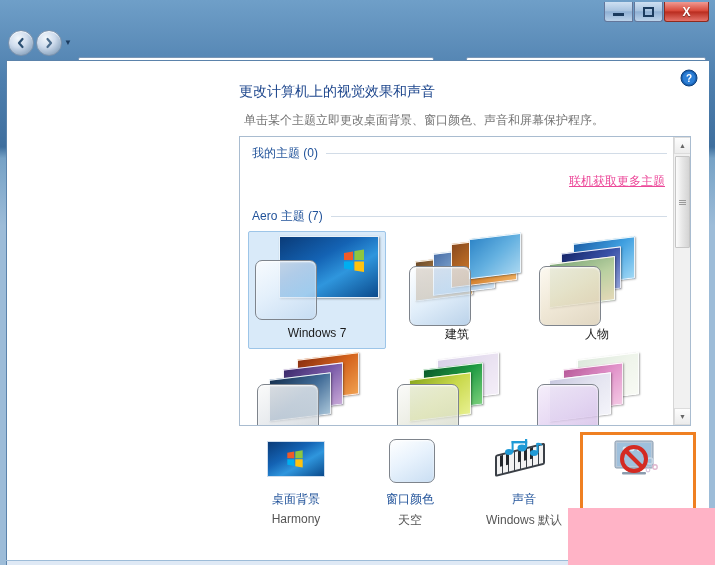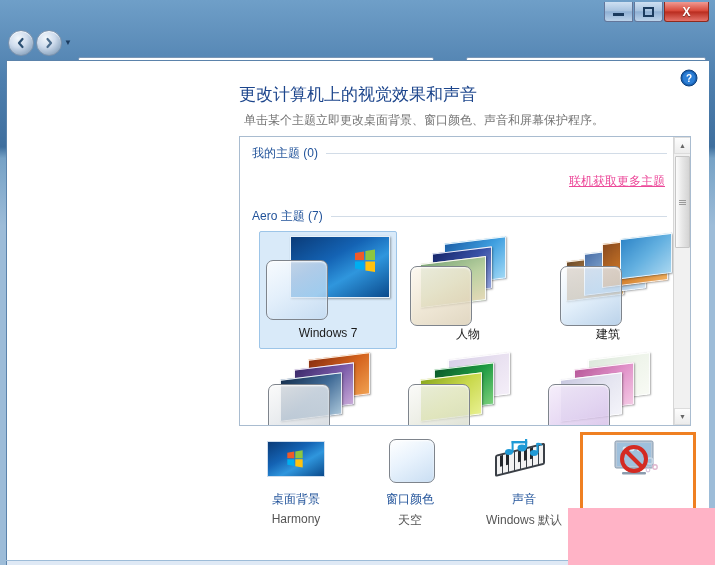--- a/index.html
+++ b/index.html
@@ -75,37 +75,37 @@
   #sidebar-top{ position:absolute; left:0; top:12px; width:214px; }
   .side-link{ display:block; font-size:12px; color:#1f5199; padding:5px 0 5px 28px;
     white-space:nowrap; cursor:pointer; }
   .side-link.home{ padding-bottom:14px; }
   #sidebar-bottom{ position:absolute; left:0; bottom:44px; width:214px; }
   .side-head{ font-size:12px; color:#6a7684; padding:4px 0 6px 28px; }
 
   
   #main{ position:absolute; left:215px; top:0; width:488px; height:500px; background:#fff; }
   #help-icon{ position:absolute; right:12px; top:8px; width:18px; height:18px; cursor:pointer; }
-  #page-title{ position:absolute; left:17px; top:22px; font-size:17px; color:#1c458c;
+  #page-title{ position:absolute; left:17px; top:22px; font-size:14px; color:#1c458c;
     white-space:nowrap; }
   #page-sub{ position:absolute; left:22px; top:51px; font-size:12px; color:#737373;
     white-space:nowrap; }
 
   
   #themelist{ position:absolute; left:17px; top:75px; width:452px; height:290px;
     border:1px solid #a9bcd0; background:#fff; overflow:hidden; }
   #themescroll{ position:absolute; left:0; top:0; width:439px; height:288px; overflow:hidden; }
 
   .grouprow{ display:flex; align-items:center; padding:8px 12px 0 12px; }
   .grouplabel{ font-size:12px; color:#1f5199; white-space:nowrap; }
   .groupline{ flex:1; height:1px; background:#d2dce7; margin-left:8px; }
   #online-link{ position:absolute; right:14px; top:36px; font-size:12px; color:#ec4899;
     text-decoration:underline; cursor:pointer; }
 
-  .themegrid{ display:flex; flex-wrap:wrap; padding:6px 0 0 8px;justify-content:flex-end; }
+  .themegrid{ display:flex; flex-wrap:wrap; padding:6px 0 0 8px; }
   .themecell{ width:138px; height:118px; padding:4px; margin:0 2px 2px 0;
     display:flex; flex-direction:column; align-items:center; cursor:pointer;
     border:1px solid transparent; }
   .themecell.selected{ background:#d9eaf9; border:1px solid #9dc5e8; border-radius:2px; }
   .thumb{ position:relative; width:128px; height:88px; }
   .themename{ font-size:12px; color:#1a1a1a; margin-top:2px; white-space:nowrap; }
 
   
   .wall{ position:absolute; border:1px solid rgba(255,255,255,.9);
     box-shadow:1px 1px 2px rgba(0,0,0,.35); }
@@ -254,46 +254,46 @@
                   <path d="M3 13.4 L12 13.4 L12 22 L3 20.5 Z" fill="#00aeef"></path>
                   <path d="M13.4 13.4 L23 13.4 L23 24 L13.4 22.4 Z" fill="#ffc20e"></path>
                 </svg>
                 <div class="glasspane"></div>
               </div>
               <div class="themename">Windows 7</div>
             </div>
 
             <div class="themecell">
               <div class="thumb">
-                <div class="wall" style="left:40px;top:4px;width:62px;height:42px;transform:skewY(-7deg);
-                     background:linear-gradient(140deg,#1c5fa8,#3f9fe0,#9fd8f5);"></div>
-                <div class="wall" style="left:28px;top:14px;width:60px;height:42px;transform:skewY(-7deg);
-                     background:linear-gradient(140deg,#16266a,#3a52a8,#8fa0d8);"></div>
-                <div class="wall" style="left:16px;top:24px;width:66px;height:44px;transform:skewY(-7deg);
-                     background:linear-gradient(160deg,#7fa87a,#b9d0a0,#e4d9b8);"></div>
-                <div class="glasspane" style="left:6px;top:30px;
-                     background:linear-gradient(150deg,rgba(252,248,238,.88),rgba(236,226,204,.78),rgba(212,198,168,.7));"></div>
-              </div>
-              <div class="themename">人物</div>
-            </div>
-
-            <div class="themecell">
-              <div class="thumb">
                 <div class="wall" style="left:22px;top:22px;width:58px;height:40px;transform:skewY(-7deg);
                      background:linear-gradient(140deg,#6b4a2a,#c08a4a,#e0b070);"></div>
                 <div class="wall" style="left:40px;top:14px;width:62px;height:42px;transform:skewY(-7deg);
                      background:linear-gradient(140deg,#4a6fa8,#8fb4d8,#cfe2f2);"></div>
                 <div class="wall" style="left:58px;top:4px;width:66px;height:44px;transform:skewY(-7deg);
                      background:linear-gradient(140deg,#8a4a1e,#d07a28,#f0b060);"></div>
                 <div class="wall" style="left:76px;top:0px;width:52px;height:40px;transform:skewY(-7deg);
                      background:linear-gradient(140deg,#2f86c8,#63b0e0,#a8d6f0);"></div>
                 <div class="glasspane" style="left:16px;top:30px;
                      background:linear-gradient(150deg,rgba(255,255,255,.82),rgba(214,232,248,.72),rgba(150,186,222,.65));"></div>
               </div>
               <div class="themename">建筑</div>
+            </div>
+
+            <div class="themecell">
+              <div class="thumb">
+                <div class="wall" style="left:40px;top:4px;width:62px;height:42px;transform:skewY(-7deg);
+                     background:linear-gradient(140deg,#1c5fa8,#3f9fe0,#9fd8f5);"></div>
+                <div class="wall" style="left:28px;top:14px;width:60px;height:42px;transform:skewY(-7deg);
+                     background:linear-gradient(140deg,#16266a,#3a52a8,#8fa0d8);"></div>
+                <div class="wall" style="left:16px;top:24px;width:66px;height:44px;transform:skewY(-7deg);
+                     background:linear-gradient(160deg,#7fa87a,#b9d0a0,#e4d9b8);"></div>
+                <div class="glasspane" style="left:6px;top:30px;
+                     background:linear-gradient(150deg,rgba(252,248,238,.88),rgba(236,226,204,.78),rgba(212,198,168,.7));"></div>
+              </div>
+              <div class="themename">人物</div>
             </div>
 
             <div class="themecell">
               <div class="thumb">
                 <div class="wall" style="left:44px;top:0px;width:62px;height:42px;transform:skewY(-7deg);
                      background:linear-gradient(140deg,#8a2f10,#d4621c,#f0a050);"></div>
                 <div class="wall" style="left:30px;top:10px;width:60px;height:42px;transform:skewY(-7deg);
                      background:linear-gradient(140deg,#3a2a6a,#7a5aa8,#c8a8d8);"></div>
                 <div class="wall" style="left:16px;top:20px;width:62px;height:42px;transform:skewY(-7deg);
                      background:linear-gradient(140deg,#16304f,#3f6a96,#a8c4d8);"></div>

